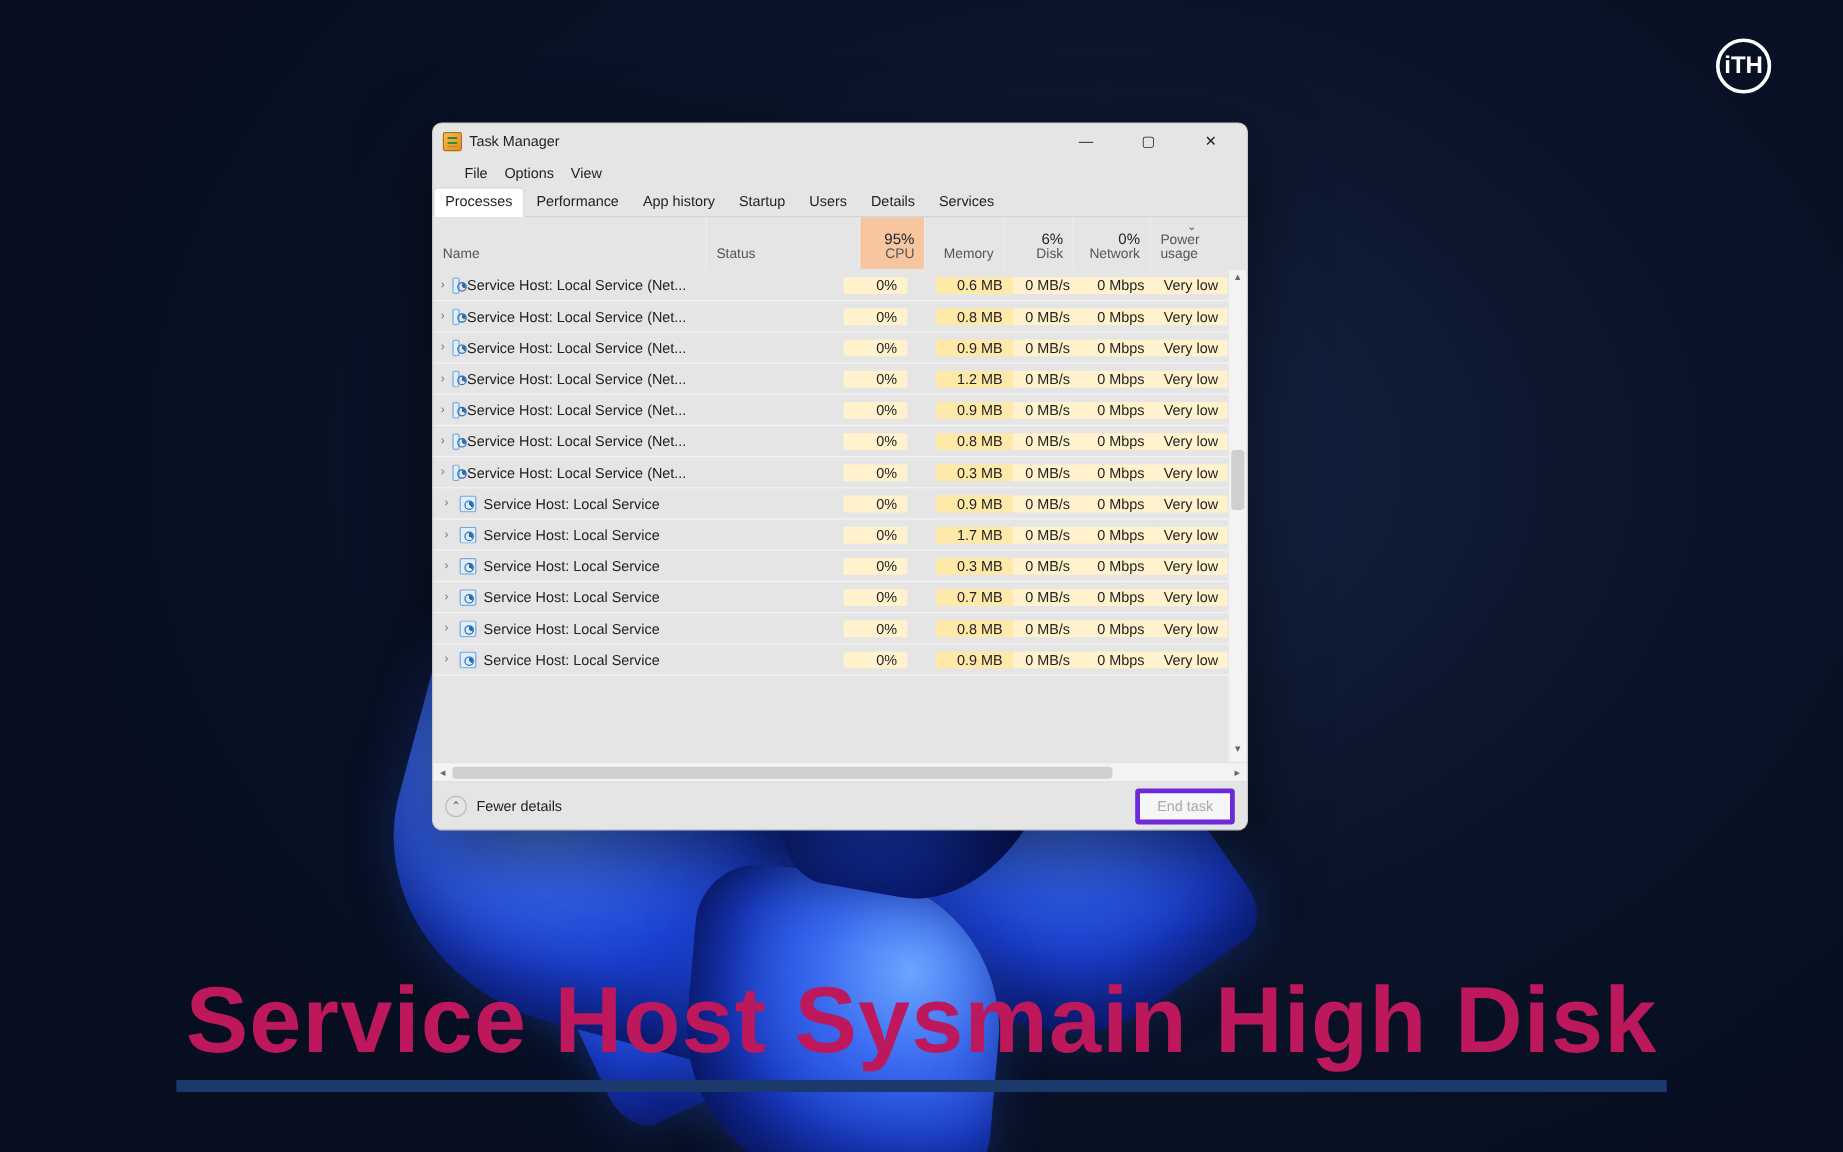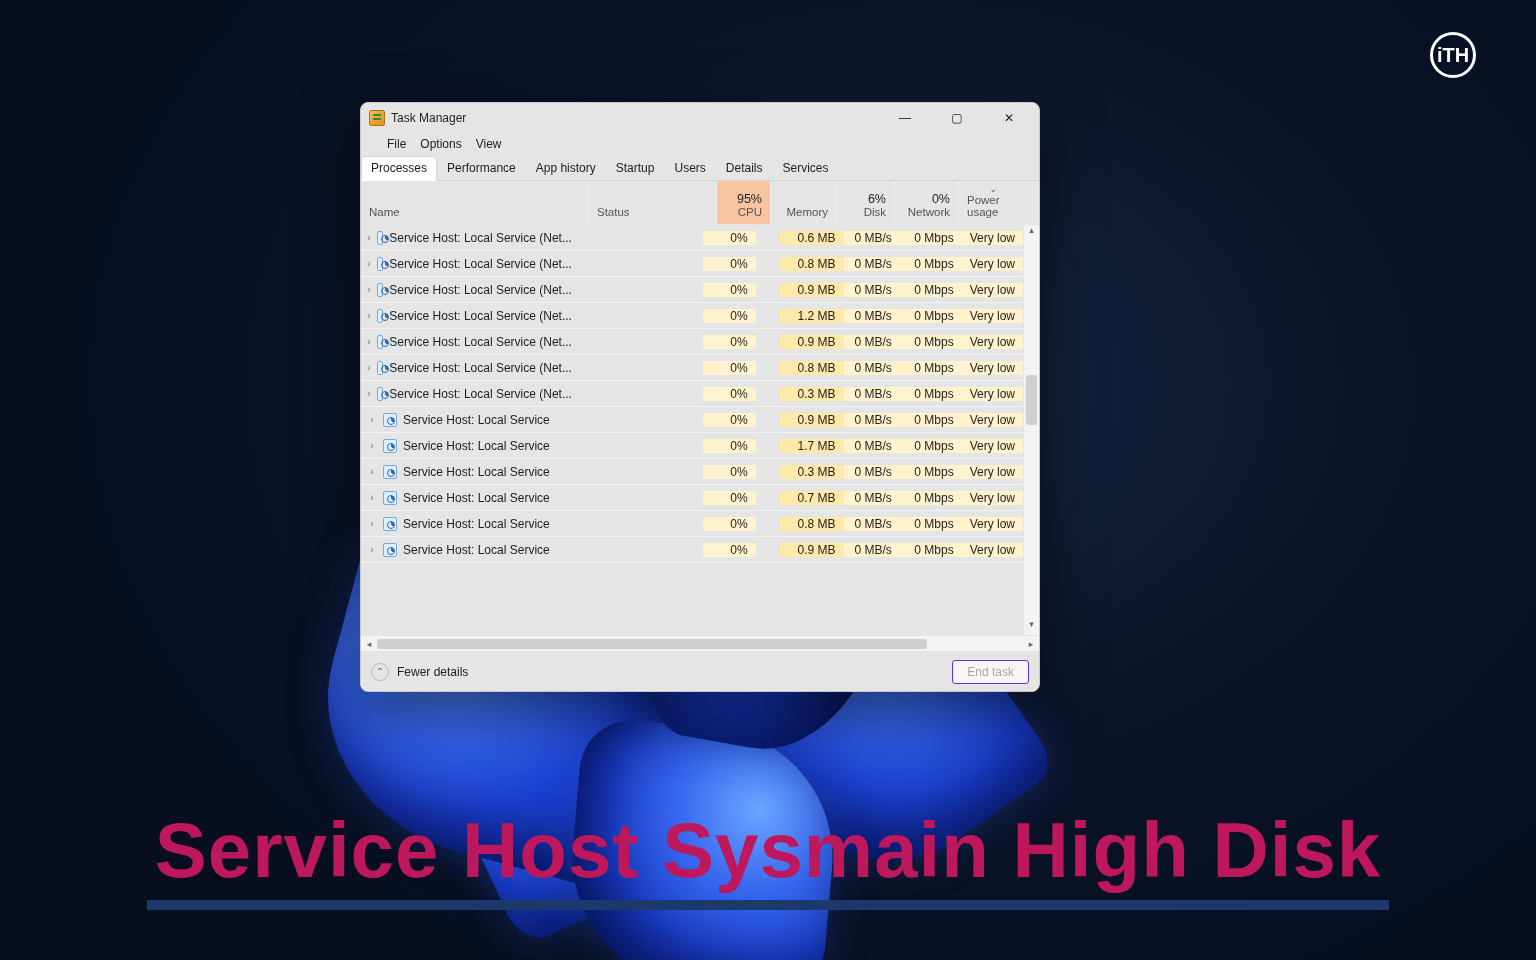--- a/index.html
+++ b/index.html
@@ -153,21 +153,21 @@
   .hscroll .arr.r{ position:absolute; right:0;}
   .footer {
     height: 40px; border-top:1px solid #e2e2e2; display:flex; align-items:center;
     padding: 0 10px; gap:8px;
   }
   .fewer-icon{
     width:18px;height:18px;border:1px solid #bbb;border-radius:50%;
     display:flex;align-items:center;justify-content:center;font-size:10px;color:#666;
   }
   .end-task{
-    margin-left:auto; padding:4px 14px; border:1px solid #6d28d9;
+    margin-left:auto; padding:4px 14px; border:4px solid #6d28d9;
     background:#f6f6f6; color:#a8a8a8; border-radius:3px; font-size:12px;
   }
 </style>
 </head>
 <body>
 
 <div class="bloom">
   <div class="petal" style="width:280px;height:380px;left:290px;top:20px;transform:rotate(-25deg);"></div>
   <div class="petal" style="width:340px;height:300px;left:120px;top:120px;transform:rotate(15deg);border-radius:10% 50% 10% 50%;"></div>
   <div class="petal" style="width:360px;height:260px;left:380px;top:160px;transform:rotate(55deg);"></div>

